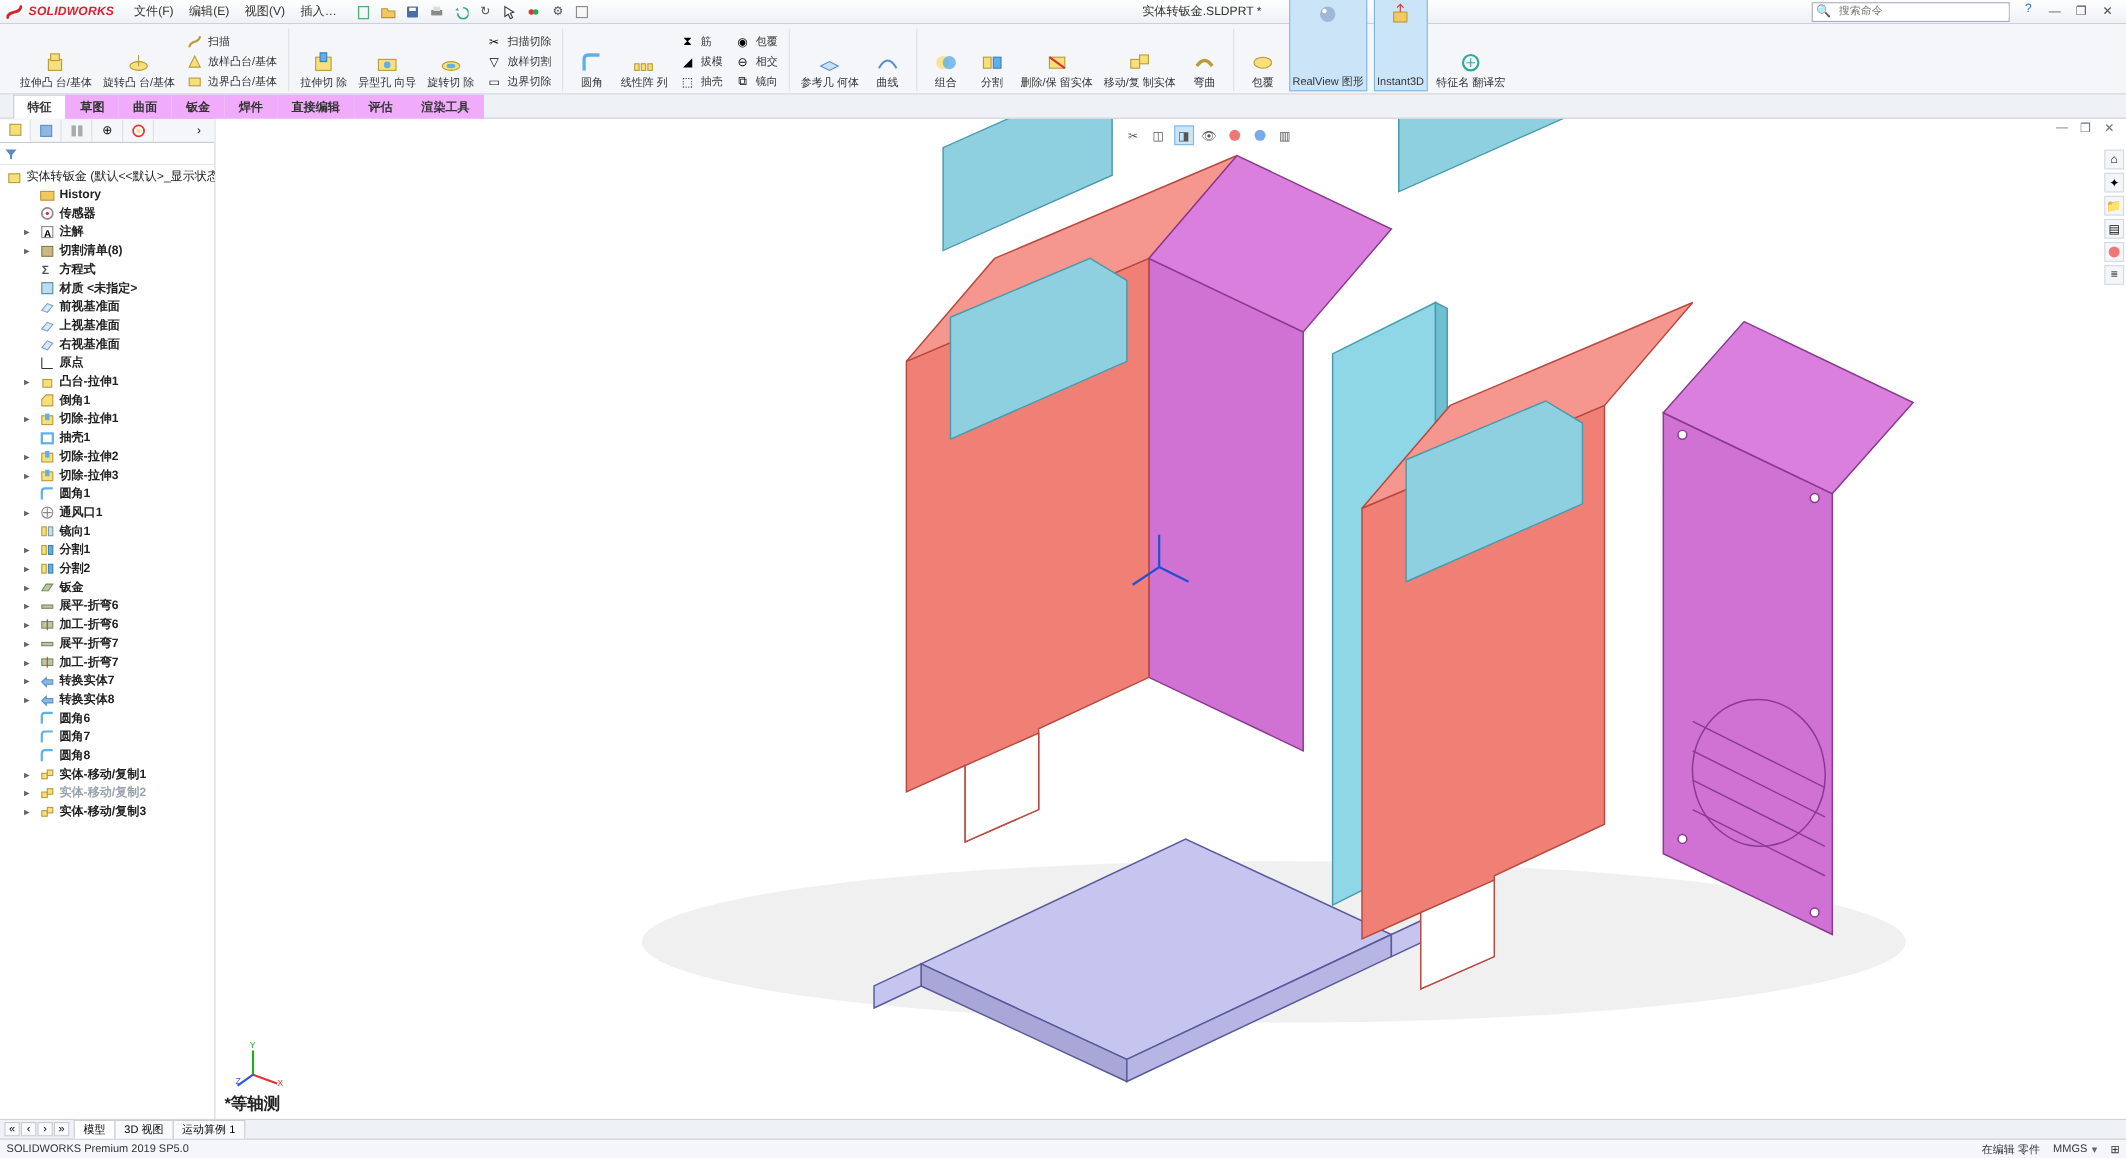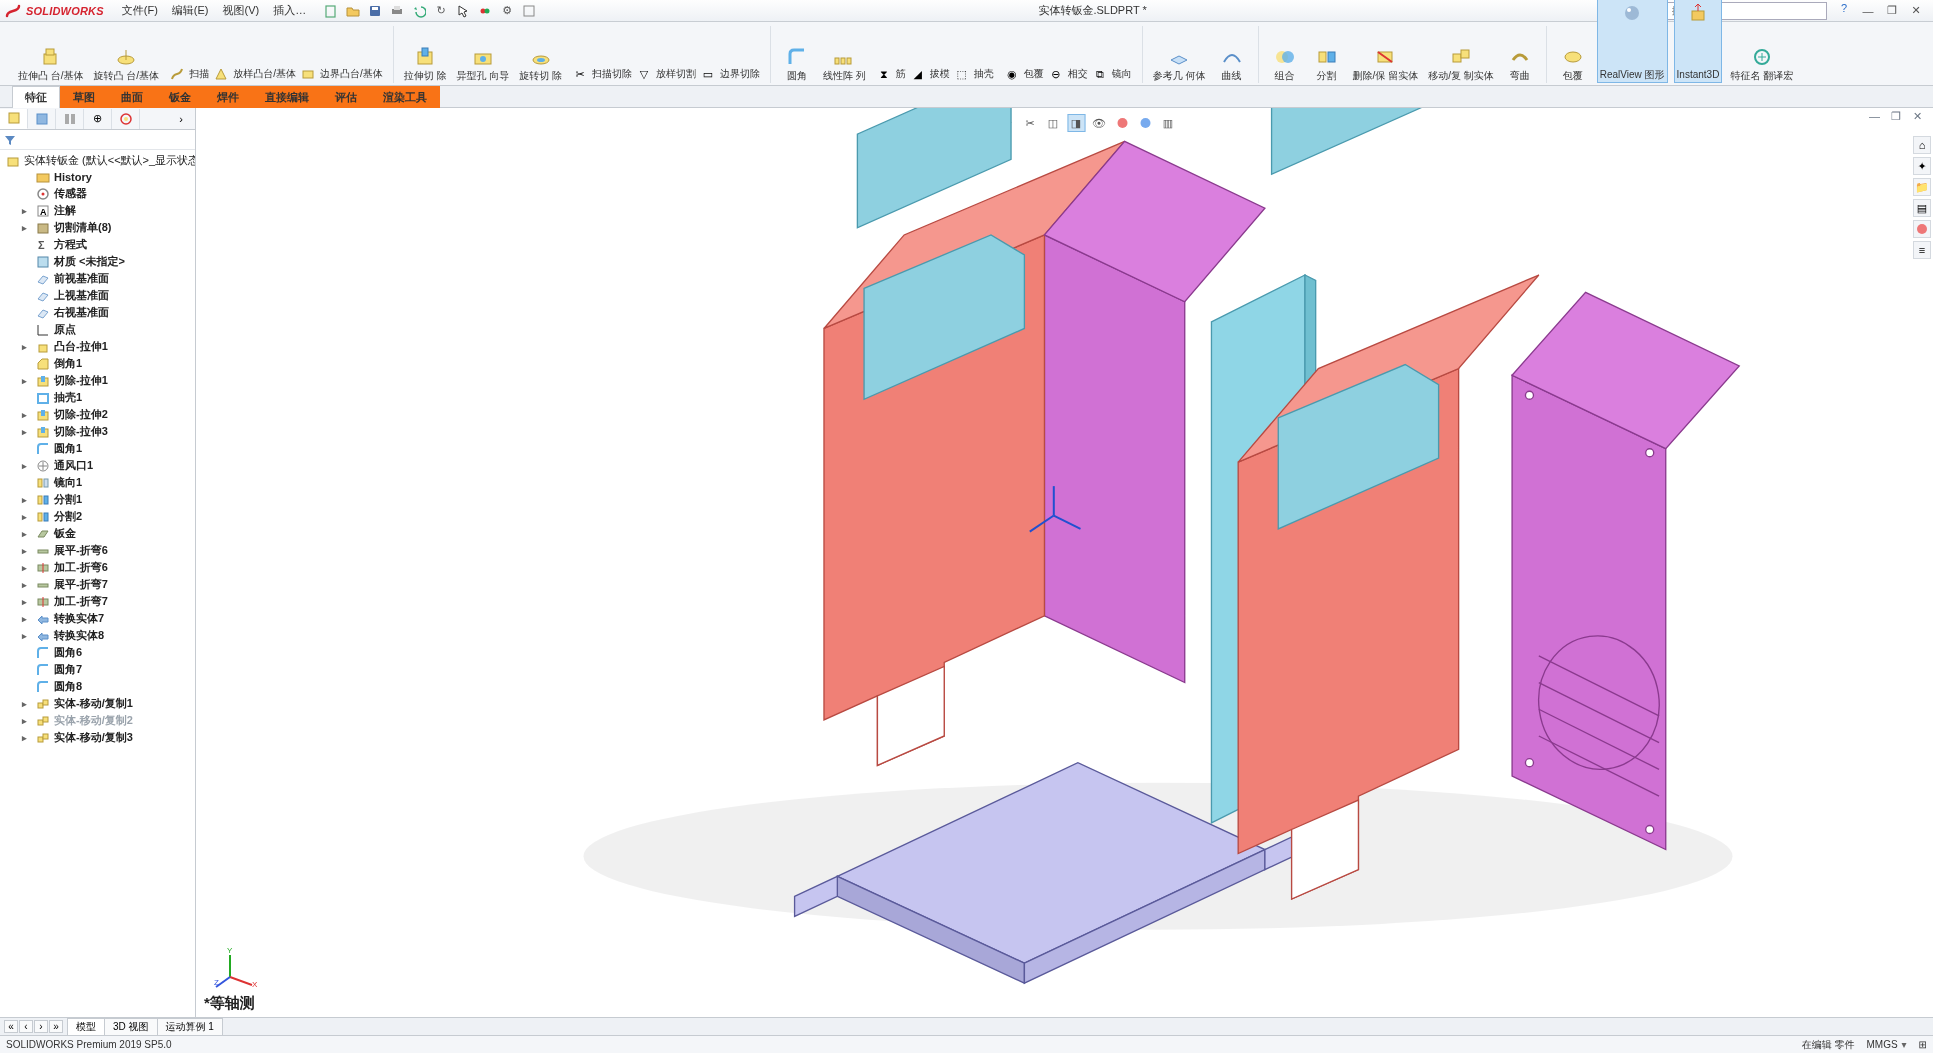--- a/index.html
+++ b/index.html
@@ -24,25 +24,25 @@
 
 .ribbon { background:#f4f6f9; border-bottom:1px solid #c6cbd1; padding: 4px 8px 2px 8px; display:flex; gap:0; }
 .rgroup { display:flex; align-items:flex-end; gap:6px; padding:0 8px; border-right:1px solid #dbe0e6; }
 .rbtn { display:flex; flex-direction:column; align-items:center; justify-content:flex-end; min-width:36px; padding:2px 2px; gap:2px;}
 .rbtn-sm { display:flex; align-items:center; gap:4px; padding:1px 2px;}
 .rbtn .ico, .rbtn-sm .ico { width:22px; height:22px; display:flex; align-items:center; justify-content:center; }
 .rbtn-sm .ico { width:16px; height:16px; }
 .rbtn .lbl { font-size:10px; color:#333; text-align:center; line-height:1.15; white-space:nowrap;}
 .rbtn-sm .lbl { font-size:10px; color:#333; white-space:nowrap;}
 .rbtn.active { background:#cce4f7; border:1px solid #7eb7e6;gap:45px; }
-.rcol { display:flex; flex-direction:row; gap:0px;margin-top:47px; }
+.rcol { display:flex; flex-direction:column; gap:0px;margin-top:47px; }
 
 
 .tabstrip { height:22px; background:#eef1f5; border-bottom:1px solid #c6cbd1; display:flex; align-items:flex-end; padding-left:12px; gap:0;font-weight:bold;}
-.tab { padding:3px 12px 3px 12px; font-size:11px; color:#333; border:1px solid transparent; border-bottom:none; background:#f97316; position:relative; top:1px;}
+.tab { padding:3px 12px 3px 12px; font-size:11px; color:#333; border:1px solid transparent; border-bottom:none; background:#f0abfc; position:relative; top:1px;}
 .tab.active { background:#fff; border-color:#c6cbd1; }
 
 
 .main { display:flex; height: calc(100% - 22px - 64px - 22px - 18px - 18px); }
 .fm-panel { width:196px; border-right:1px solid #c6cbd1; background:#fff; display:flex; flex-direction:column; }
 .fm-tabs { height:22px; border-bottom:1px solid #c6cbd1; display:flex; align-items:center; gap:0; background:#f4f6f9;}
 .fm-tab { width:28px; height:20px; display:flex; align-items:center; justify-content:center; border-right:1px solid #dbe0e6;}
 .fm-tab.active { background:#fff; border-bottom:1px solid #fff;}
 .fm-filter { height:20px; border-bottom:1px solid #e3e6ea; display:flex; align-items:center; padding:0 4px; color:#5b89c2;}
 .fm-tree { flex:1; overflow:auto; padding:2px 0;}

